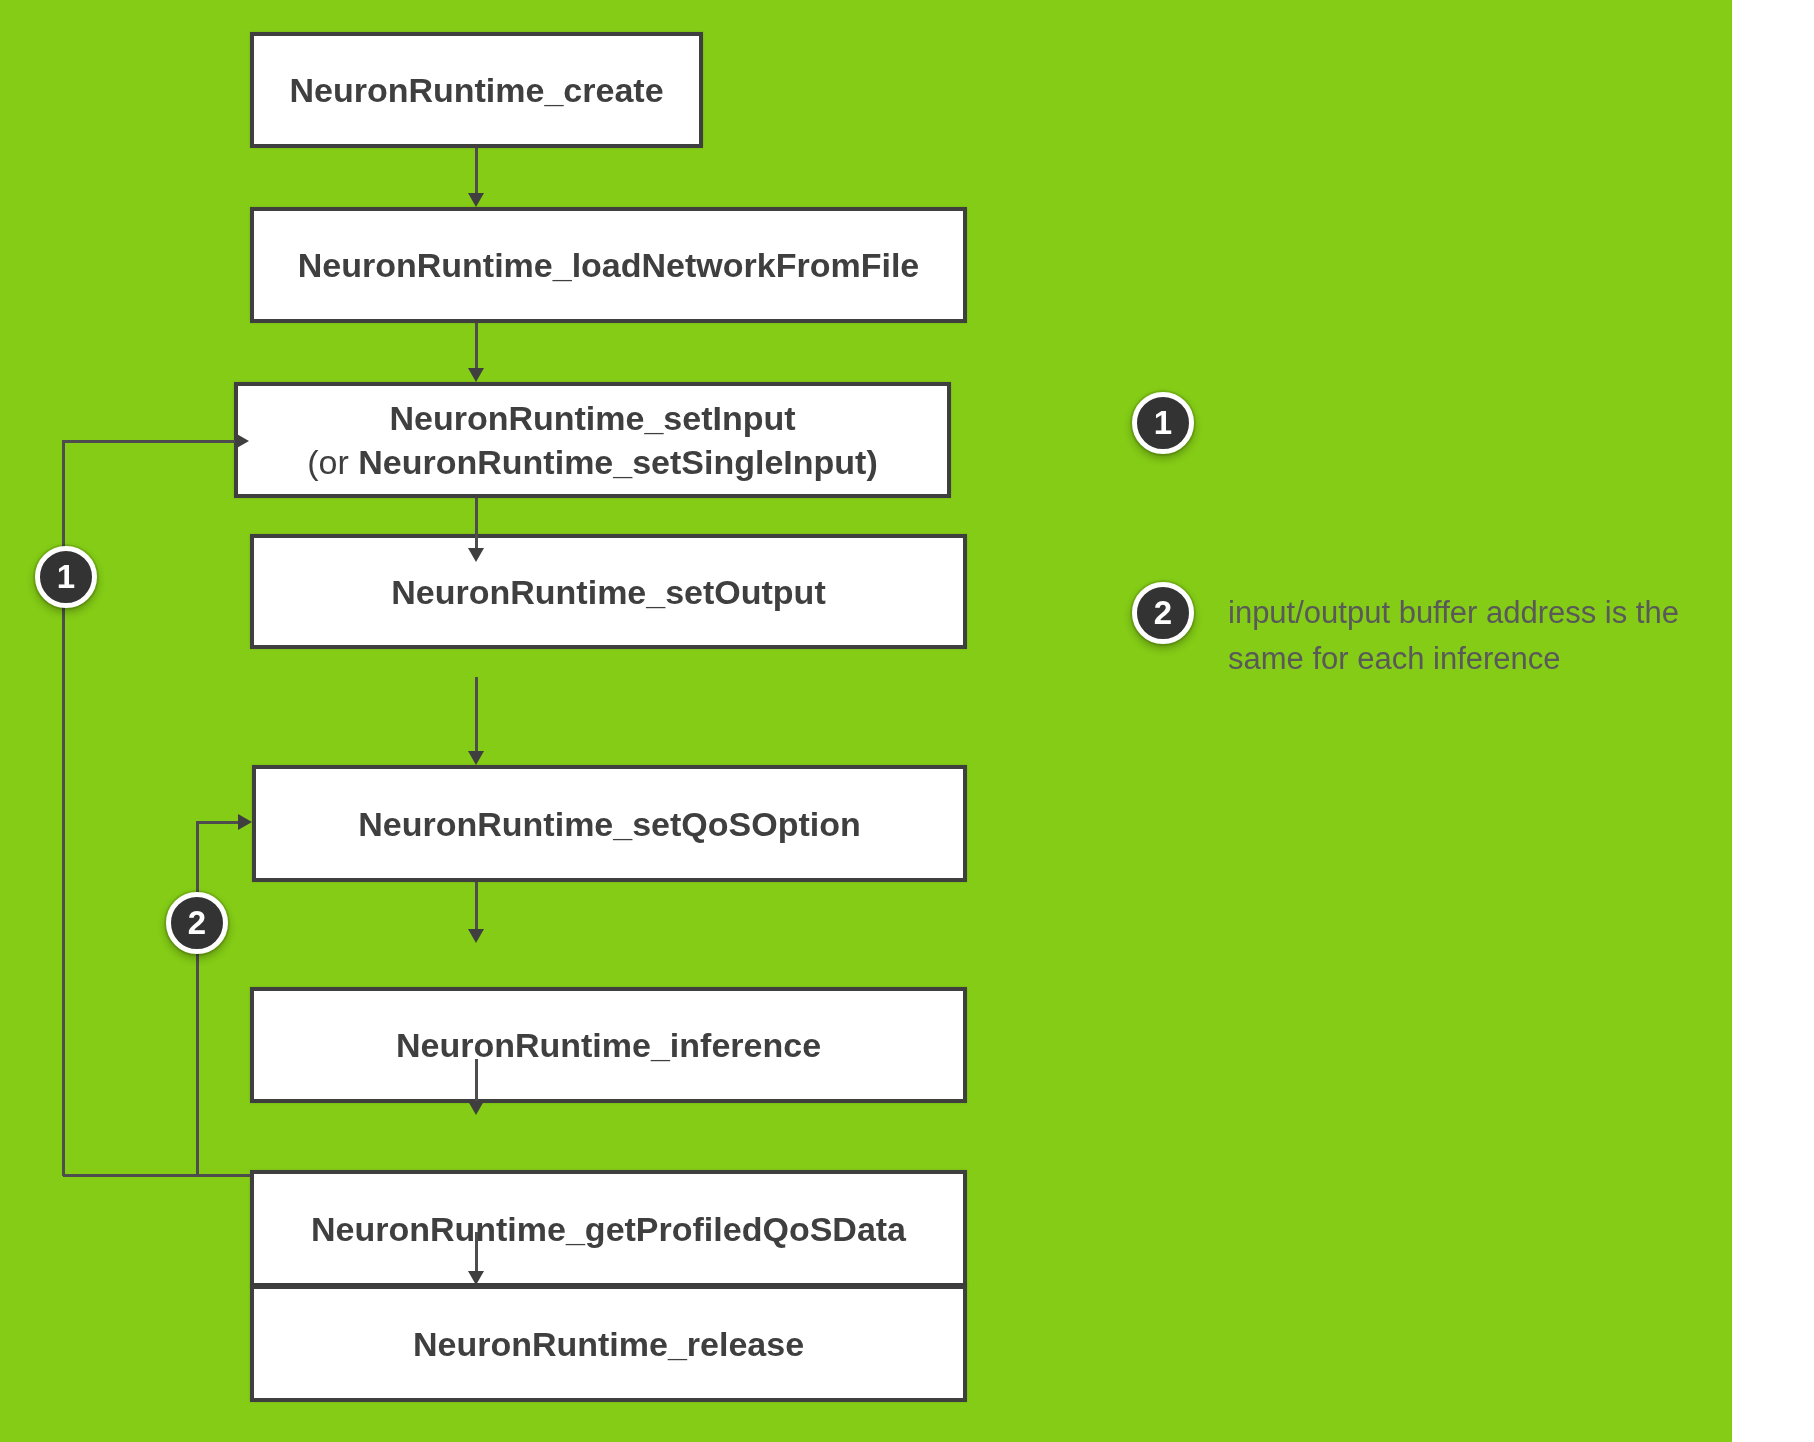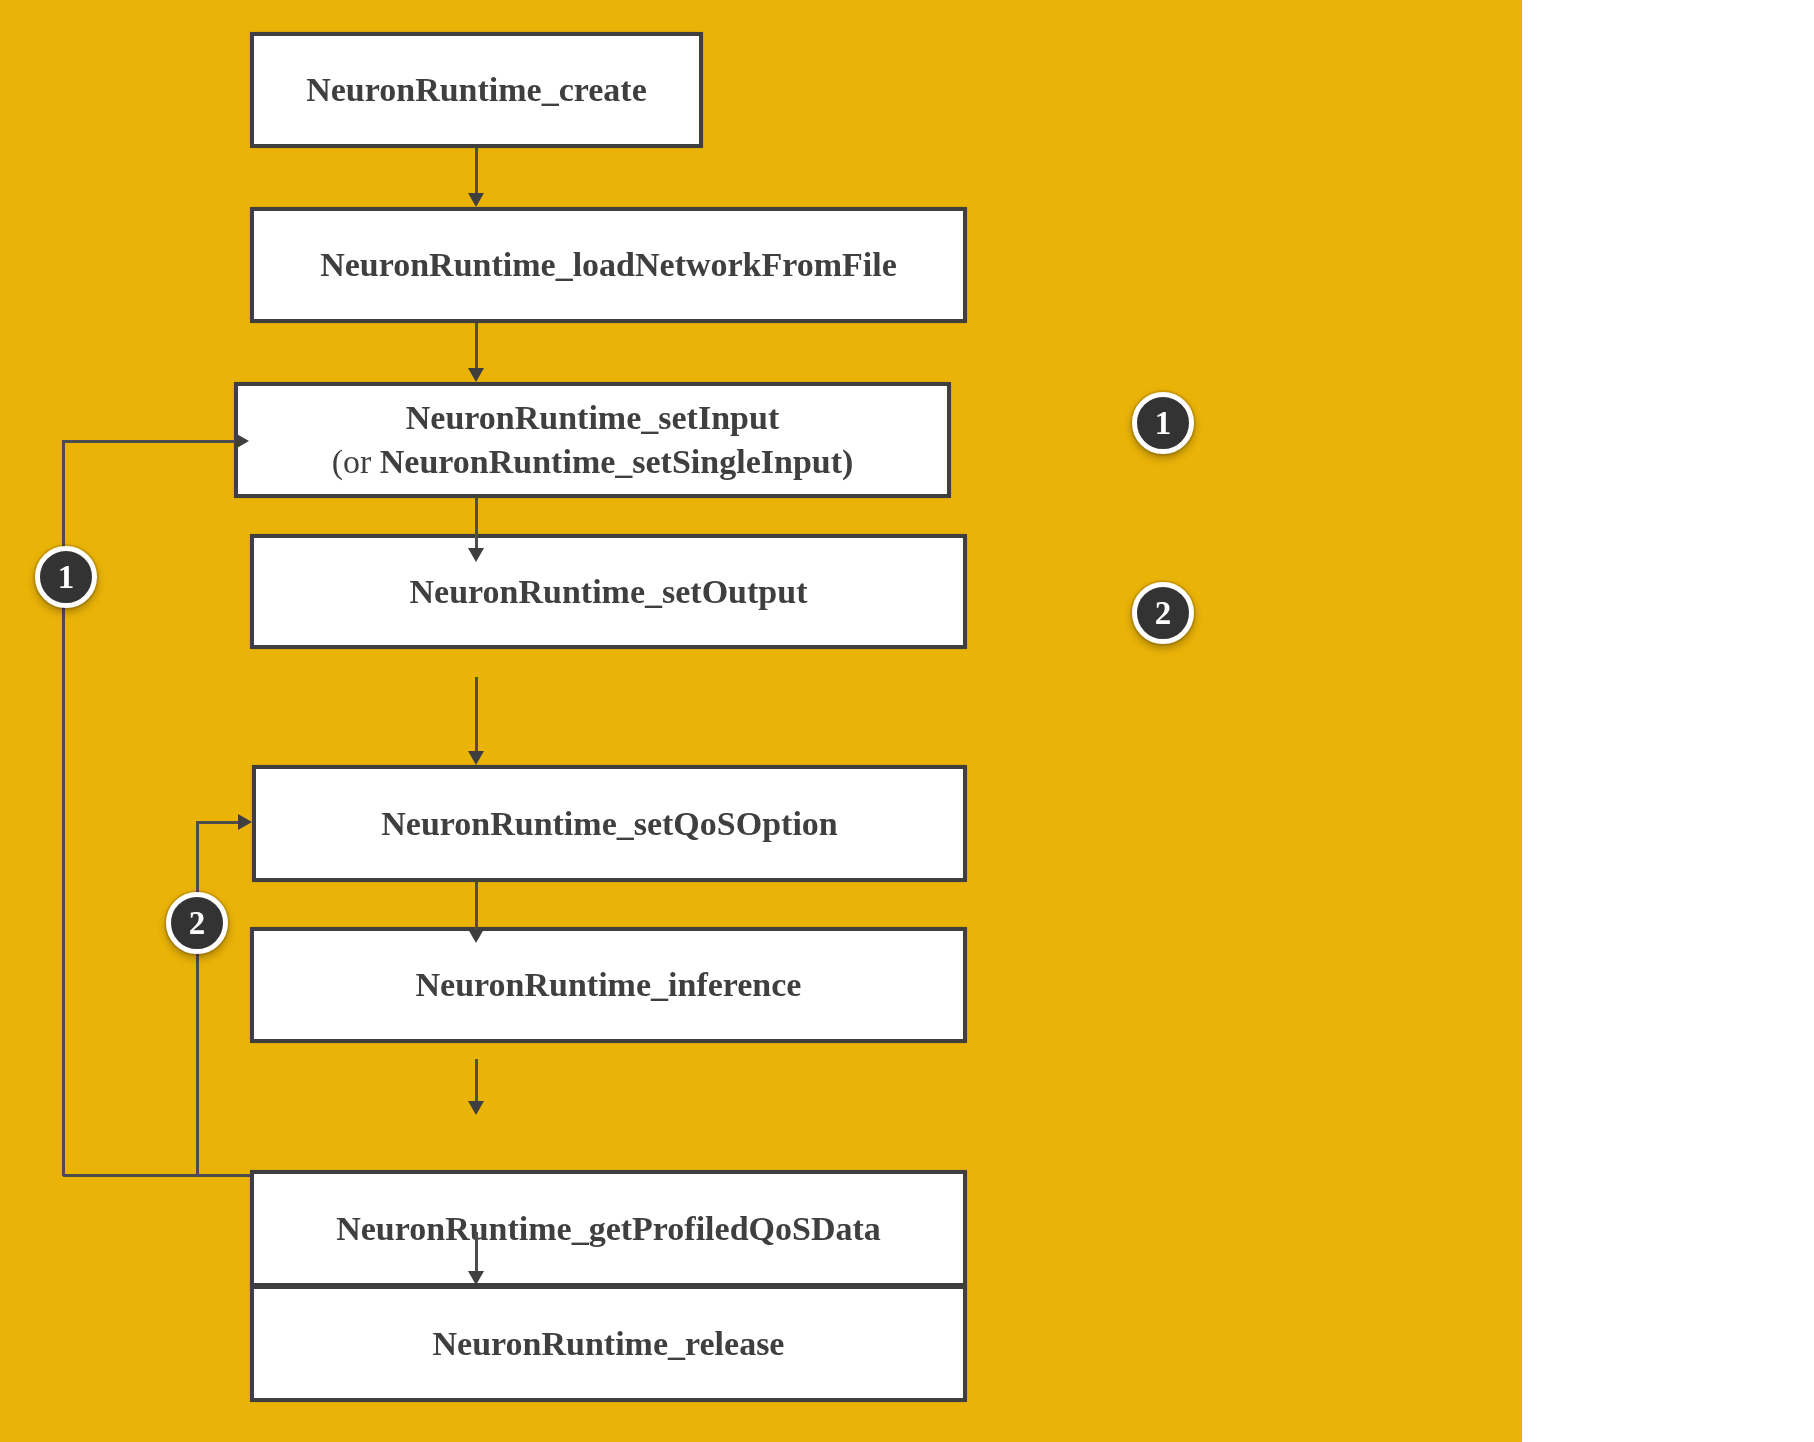--- a/index.html
+++ b/index.html
@@ -1,20 +1,20 @@
 <!DOCTYPE html>
 <html><head>
 <meta charset="utf-8">
 <style>
   html,body{margin:0;padding:0;background:#ffffff;}
   #canvas{
     position:relative;
-    width:1522px;height:1442px;
-    background:#eab308;
-    font-family:Liberation Serif, serif;
+    width:1732px;height:1442px;
+    background:#84cc16;
+    font-family:Liberation Sans, sans-serif;
     overflow:hidden;
   }
   
   .box{
     position:absolute;
     background:#ffffff;
     border:4px solid #3f3f3f;
     box-sizing:border-box;
     display:flex;
     flex-direction:column;
@@ -110,21 +110,21 @@
   </div>
 
   <div class="box" style="left:250px;top:534px;width:717px;height:115px">
     <div class="l1">NeuronRuntime_setOutput</div>
   </div>
 
   <div class="box" style="left:252px;top:765px;width:715px;height:117px">
     <div class="l1">NeuronRuntime_setQoSOption</div>
   </div>
 
-  <div class="box" style="left:250px;top:927px;width:717px;height:116px">
+  <div class="box" style="left:250px;top:987px;width:717px;height:116px">
     <div class="l1">NeuronRuntime_inference</div>
   </div>
 
   <div class="box" style="left:250px;top:1170px;width:717px;height:117px">
     <div class="l1">NeuronRuntime_getProfiledQoSData</div>
   </div>
 
   <div class="box" style="left:250px;top:1285px;width:717px;height:117px">
     <div class="l1">NeuronRuntime_release</div>
   </div>
@@ -143,14 +143,18 @@
 
   <div class="vline" style="left:196px;top:821px;height:355px"></div>
   <div class="hline arrow-right" style="left:197px;top:821px;width:42px"></div>
 
   <div class="badge" style="left:35px;top:546px">1</div>
   <div class="badge" style="left:166px;top:892px">2</div>
 
   <div class="badge" style="left:1132px;top:392px">1</div>
 
   <div class="badge" style="left:1132px;top:582px">2</div>
+  <div class="legend-text" style="top:590px">
+    <div>input/output buffer address is the</div>
+    <div>same for each inference</div>
+  </div>
 
 </div>
 
 </body></html>

